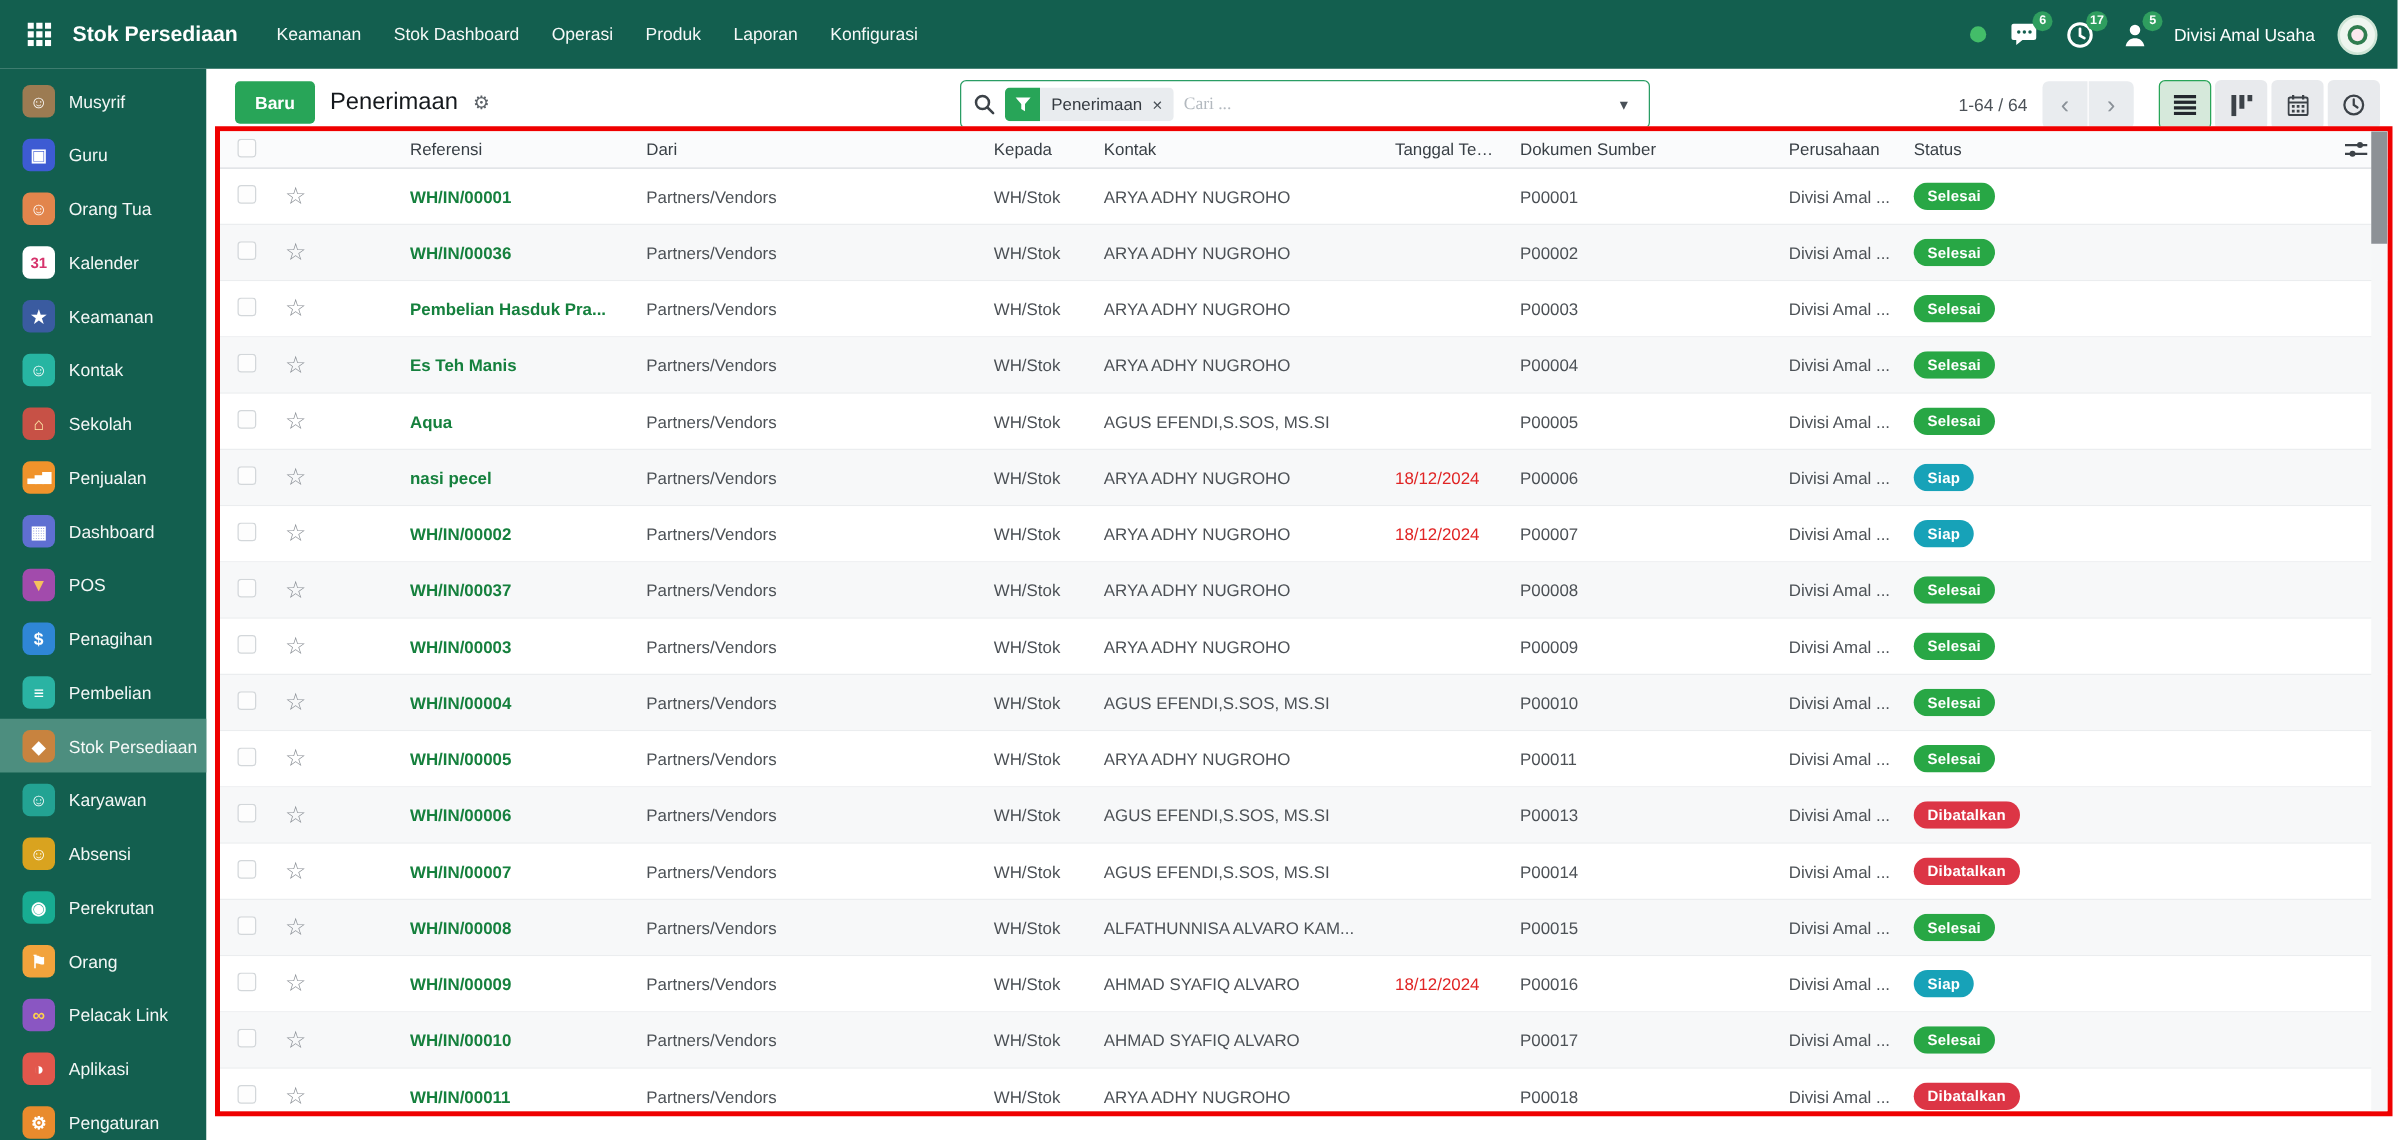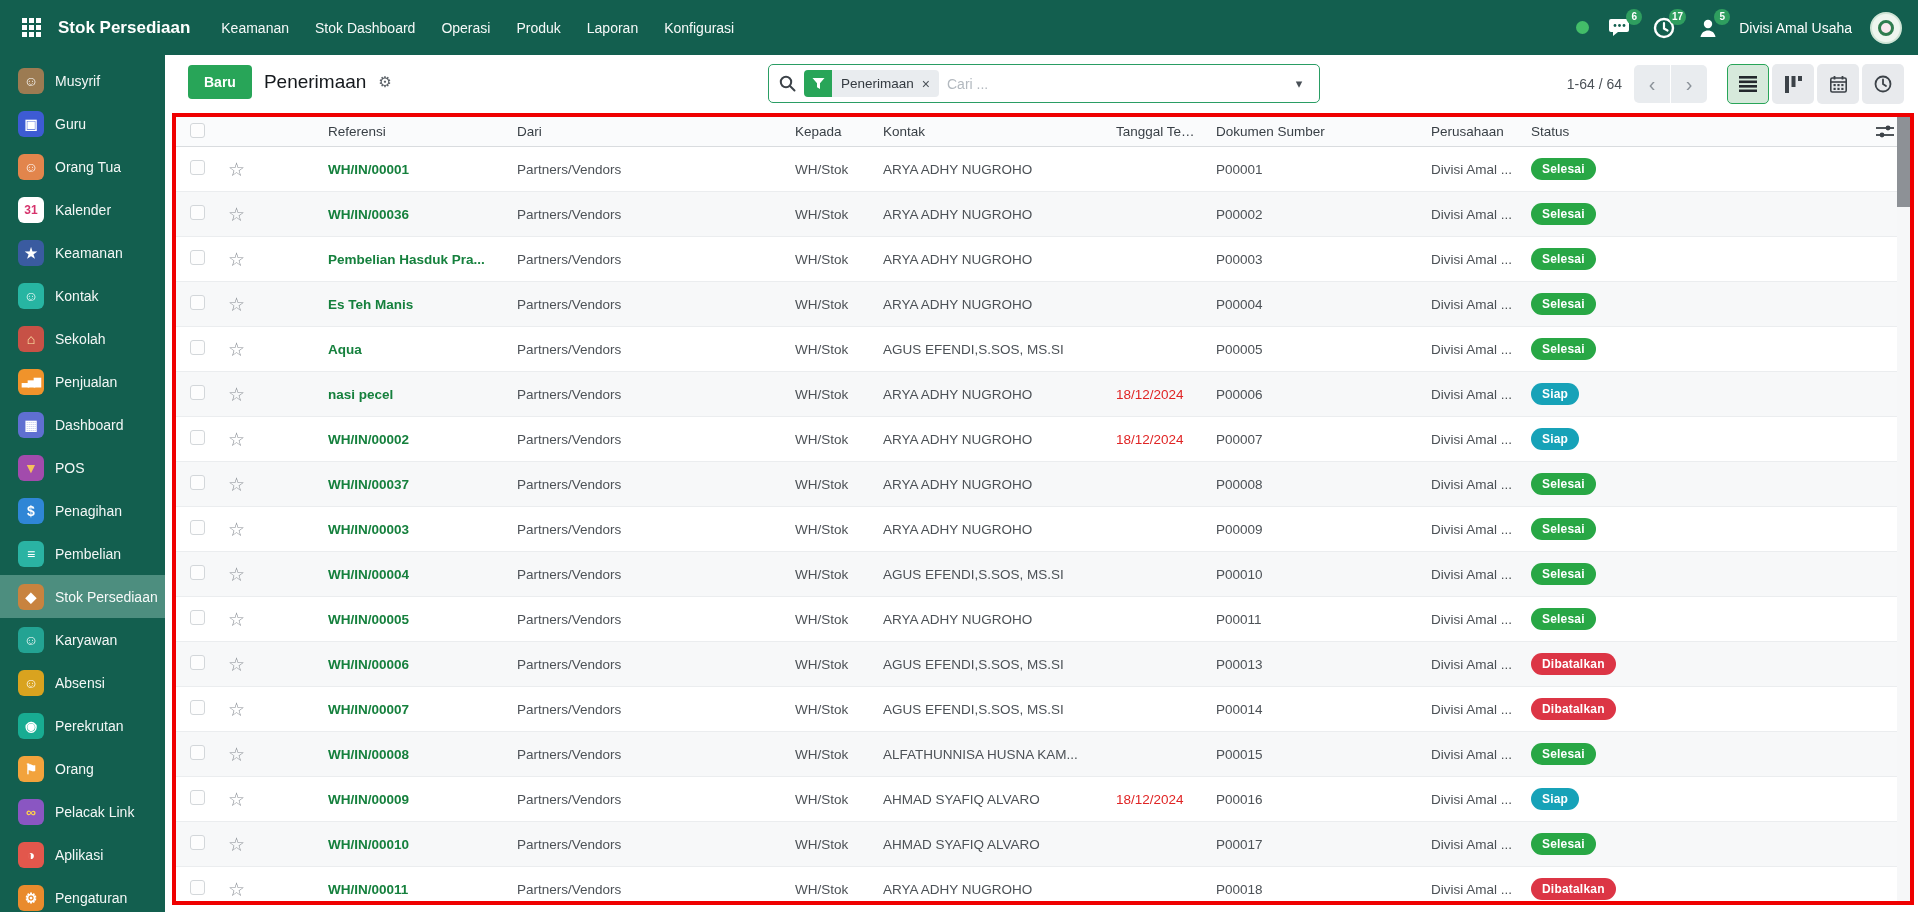--- a/index.html
+++ b/index.html
@@ -45,38 +45,38 @@
   .searchbox { position:absolute; left:603px; top:9px; width:552px; height:39px;
                border:1px solid #2a9d64; border-radius:5px; background:#fff;
                display:flex; align-items:center; padding:0 0 0 10px; }
   .search-mag { margin-right:8px; display:flex; }
   .facet { display:flex; align-items:stretch; height:27px; border-radius:4px; overflow:hidden; margin-right:8px; }
   .facet-funnel { width:28px; background:#28a558; display:flex; align-items:center; justify-content:center; }
   .facet-body { background:#e9ecef; display:flex; align-items:center; gap:8px; padding:0 9px; }
   .facet-label { font-size:13.5px; color:#343a40; }
   .facet-x { font-size:14px; color:#495057; cursor:pointer; }
   .search-input { flex:1; border:none; outline:none; font-size:14px; color:#b91c1c;
-                  font-family:Liberation Sans, sans-serif; background:transparent; }
+                  font-family:Liberation Serif, serif; background:transparent; }
   .search-input::placeholder { color:#b3b9bf; }
   .search-caret { width:40px; align-self:stretch; display:flex; align-items:center; justify-content:center;
                   color:#495057; font-size:13px; cursor:pointer; }
 
   .cp-right { position:absolute; right:14px; top:9px; display:flex; align-items:center; }
   .pager-text { font-size:14px; color:#4c5258; margin-right:12px; }
   .pager-btn { width:36px; height:38px; background:#e9ecef; color:#8a9198; font-size:20px;
                display:flex; align-items:center; justify-content:center; cursor:pointer; }
   .pager-btn.prev { border-radius:5px 0 0 5px; margin-right:1px; }
   .pager-btn.next { border-radius:0 5px 5px 0; }
   .switcher { display:flex; gap:3px; margin-left:20px; }
   .view-btn { width:42px; height:40px; background:#e8eaed; border-radius:5px; border:1px solid transparent;
               display:flex; align-items:center; justify-content:center; cursor:pointer; }
   .view-btn.active { background:#d6e9db; border-color:#28a558; }
 
   
-  .table-wrap { position:absolute; left:7px; top:58px; width:1742px; height:792px;
+  .table-wrap { position:absolute; left:7px; top:46px; width:1742px; height:792px;
                 border:4px solid #ef0000; background:#fff; overflow:hidden; }
   .grid-row { display:grid;
     grid-template-columns:40px 104px 189px 278px 88px 233px 100px 215px 100px 240px 1fr 50px;
     align-items:center; }
   .thead { height:30px; background:#fafbfc; border-bottom:1px solid #d9dcdf;
            font-size:13.5px; color:#383f45; font-weight:500; }
   .tbody { position:absolute; top:30px; left:0; right:0; bottom:0; overflow:hidden; }
   .trow { height:45px; border-bottom:1px solid #ebedef; background:#fff; font-size:13.5px; color:#4c5156; }
   .trow.alt { background:#f7f8f9; }
   .cell { padding:0 8px; white-space:nowrap; overflow:hidden; text-overflow:ellipsis; }
@@ -522,21 +522,21 @@
           <div class="cell "><span class="pill" style="background: rgb(220, 53, 69);">Dibatalkan</span></div>
           <div class="cell "></div>
           <div class="cell "></div>
         </div>
         <div class="grid-row trow alt">
           <div class="cell cb"><span class="checkbox"></span></div>
           <div class="cell starc"><span class="star">☆</span></div>
           <div class="cell ref">WH/IN/00008</div>
           <div class="cell ">Partners/Vendors</div>
           <div class="cell ">WH/Stok</div>
-          <div class="cell ">ALFATHUNNISA HUSNA KAM...</div>
+          <div class="cell ">ALFATHUNNISA ALVARO KAM...</div>
           <div class="cell right date"></div>
           <div class="cell ">P00015</div>
           <div class="cell ">Divisi Amal ...</div>
           <div class="cell "><span class="pill" style="background: rgb(40, 167, 69);">Selesai</span></div>
           <div class="cell "></div>
           <div class="cell "></div>
         </div>
         <div class="grid-row trow">
           <div class="cell cb"><span class="checkbox"></span></div>
           <div class="cell starc"><span class="star">☆</span></div>

